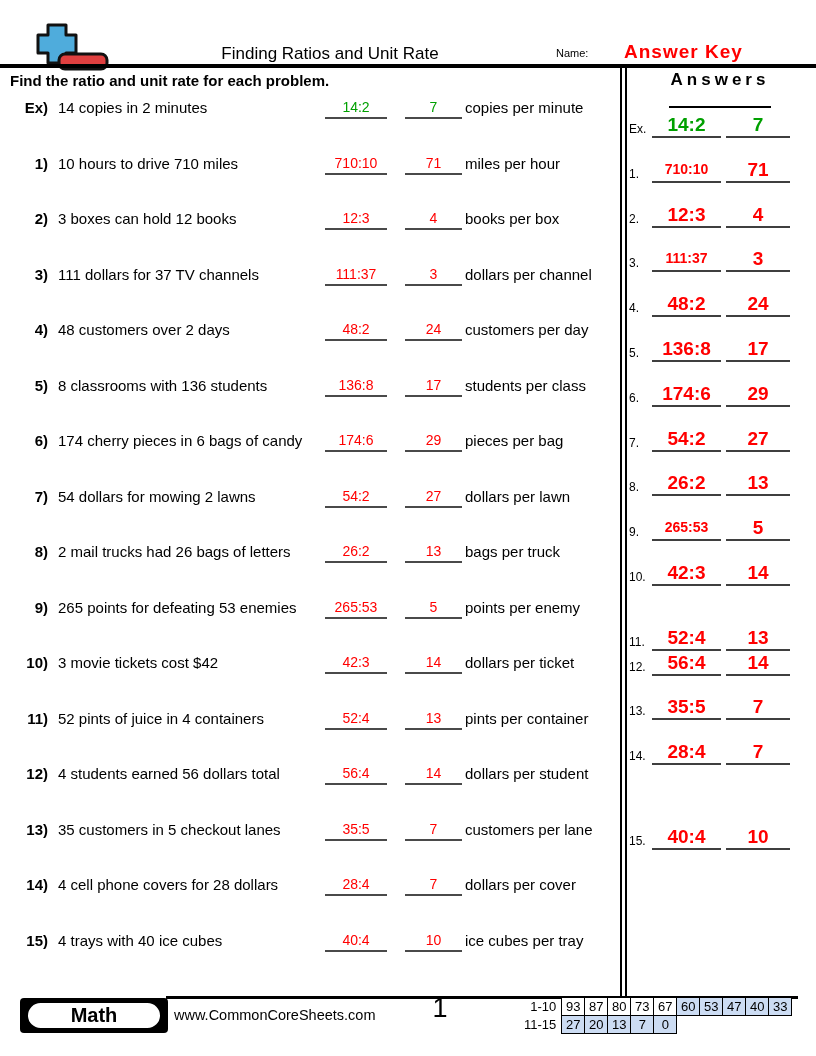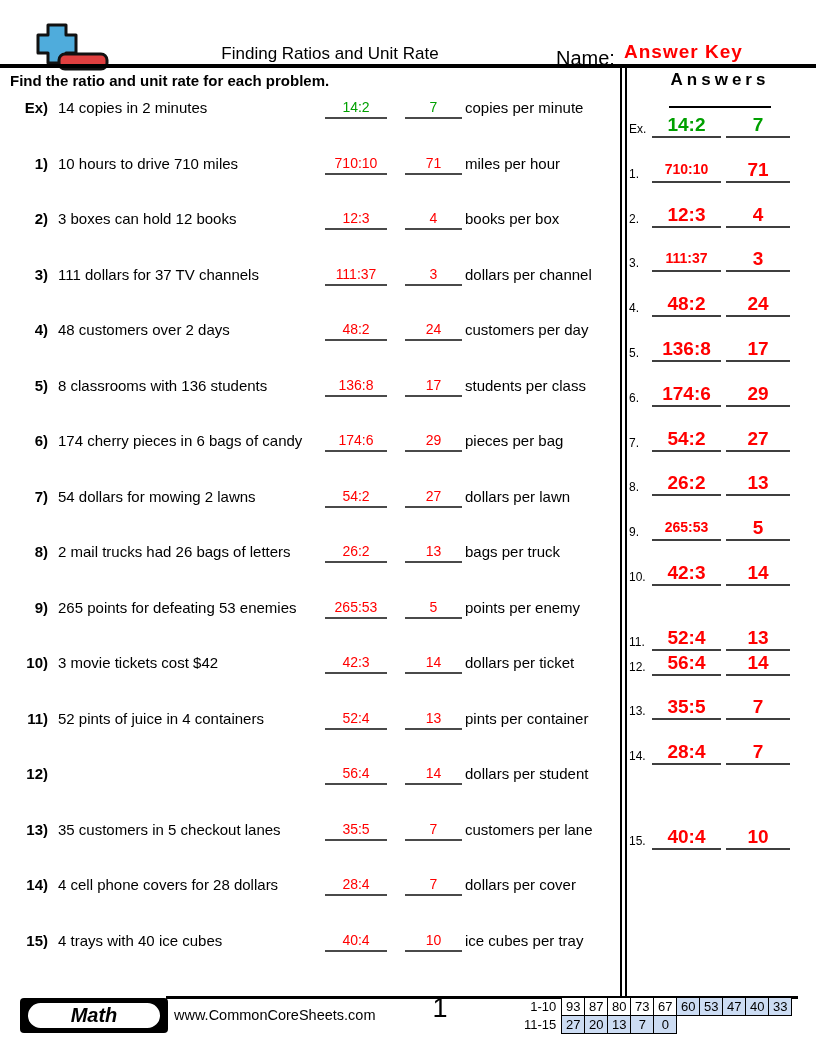--- a/index.html
+++ b/index.html
@@ -2,21 +2,21 @@
 <html><head>
 <meta charset="utf-8">
 <style>
   * { margin:0; padding:0; box-sizing:border-box; }
   html,body { width:816px; height:1056px; background:#fff; }
   body { position:relative; font-family:"Liberation Sans","DejaVu Sans",sans-serif; color:#000; overflow:hidden; }
 
   
   .logo { position:absolute; left:34px; top:22px; }
   .page-title { position:absolute; left:0; top:44px; width:660px; text-align:center; font-size:17px; }
-  .name-label { position:absolute; left:556px; top:47px; font-size:20px; }
+  .name-label { position:absolute; left:556px; top:47px; font-size:11px; }
   .name-value { position:absolute; left:624px; top:41px; font-size:19px; font-weight:bold; color:#ff0000; letter-spacing:1px; }
   .header-rule { position:absolute; left:0; top:64px; width:816px; height:3.5px; background:#000; }
   .instruction { position:absolute; left:10px; top:72px; font-size:15px; font-weight:bold; }
 
   
   .divider { position:absolute; left:620px; top:64px; width:7px; height:932px;
              border-left:2px solid #000; border-right:2px solid #000; }
 
   
   .prob-row { position:absolute; left:10px; width:610px; height:26px; }
@@ -36,21 +36,21 @@
   .ans-row { position:absolute; left:629px; width:184px; height:27px; }
   .anum { position:absolute; left:0; bottom:2px; font-size:12px; }
   .ablank { position:absolute; bottom:0; height:27px; border-bottom:2px solid #3f3f3f;
             display:flex; align-items:flex-end; justify-content:center; }
   .ab1 { left:23px; width:69px; }
   .ab2 { left:97px; width:64px; }
   .aaval { font-weight:bold; line-height:21px; padding-bottom:1px; }
 
   
   .footer-rule { position:absolute; left:166px; top:996px; width:632px; height:2.5px; background:#000; }
-  .math-badge { position:absolute; left:20px; top:998px; width:148px; height:35px; background:#000; border-radius:4px;font-style:italic; }
+  .math-badge { position:absolute; left:20px; top:998px; width:148px; height:35px; background:#000; border-radius:4px; }
   .math-pill { position:absolute; left:6px; right:6px; top:3px; bottom:3px; background:#fff;
                border:2.5px solid #000; border-radius:16px; display:flex; align-items:center; justify-content:center;
                font-size:20px; font-weight:bold; }
   .website { position:absolute; left:174px; top:1007px; font-size:14.5px; }
   .page-number { position:absolute; left:420px; top:993px; width:40px; text-align:center; font-size:27px; }
   .score-table { position:absolute; left:524px; top:997px; border-collapse:collapse; }
   .score-table td { border:1.5px solid #000; width:23px; height:18px; text-align:center;
                     font-size:13px; padding:0; background:#fff; }
   .score-table td.blue { background:#ccdcf3; }
   .score-table td.tlabel { border:none; background:none; width:auto; padding-right:5px;
@@ -199,20 +199,21 @@
     <span class="blank b1">
         <span class="aval" style="color: rgb(255, 0, 0);">52:4</span>
       </span>
     <span class="blank b2">
         <span class="aval" style="color: rgb(255, 0, 0);">13</span>
       </span>
     <span class="punit">pints per container</span>
   </div>
     <div class="prob-row" style="top: 759px;">
     <span class="pnum">12)</span>
+    <span class="ptext">4 students earned 56 dollars total</span>
     <span class="blank b1">
         <span class="aval" style="color: rgb(255, 0, 0);">56:4</span>
       </span>
     <span class="blank b2">
         <span class="aval" style="color: rgb(255, 0, 0);">14</span>
       </span>
     <span class="punit">dollars per student</span>
   </div>
     <div class="prob-row" style="top: 814.5px;">
     <span class="pnum">13)</span>

